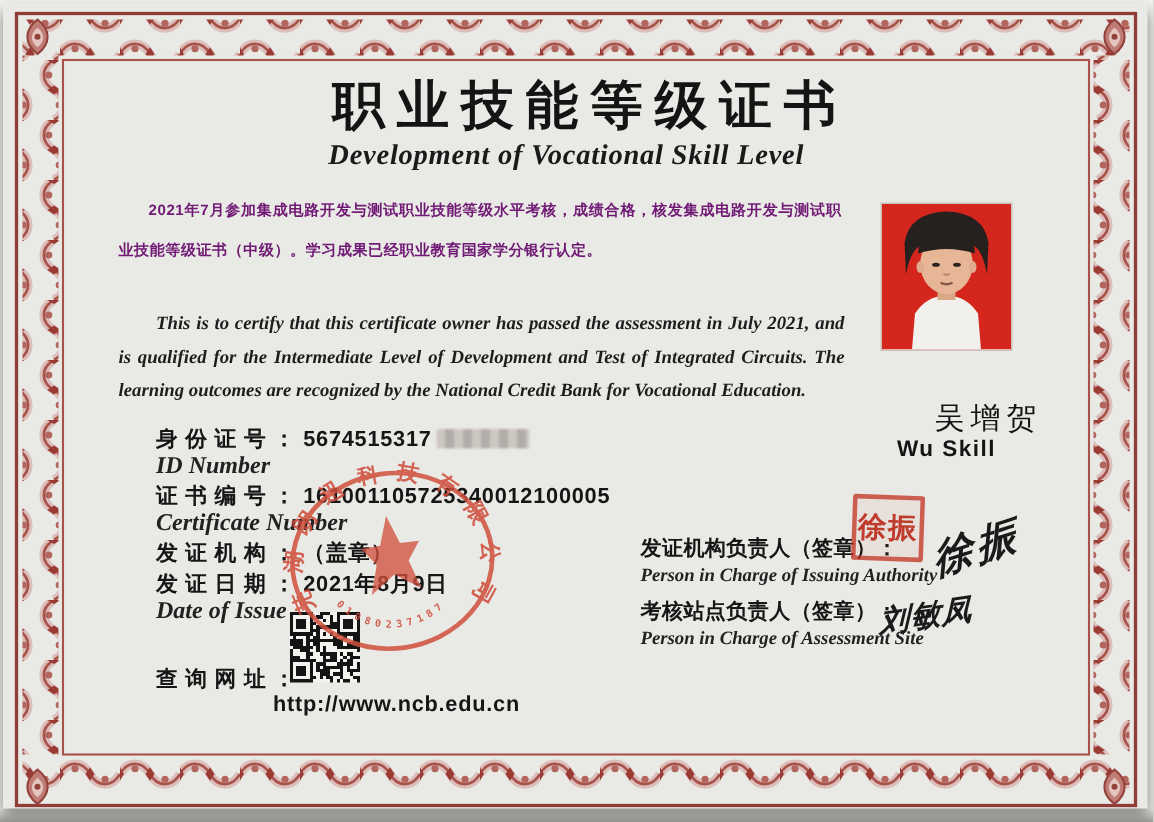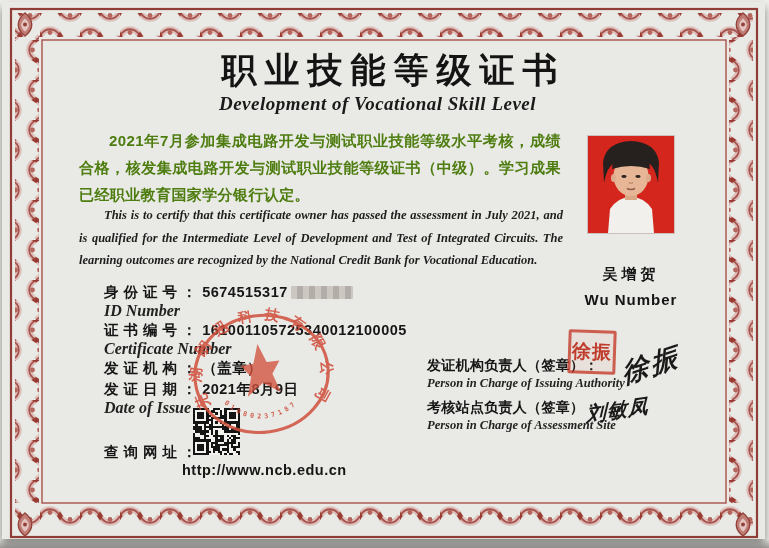--- a/index.html
+++ b/index.html
@@ -8,22 +8,22 @@
   .paper{position:absolute;left:2px;top:2px;right:4px;bottom:9px;background:#e9e9e5;
          box-shadow:0 5px 9px rgba(0,0,0,.45);}
   .frame-svg{position:absolute;left:0;top:0;}
 
   .title{position:absolute;top:47px;left:0;right:14px;text-align:center;font-size:35px;
          font-weight:700;letter-spacing:8px;color:#141414;padding-left:32px;}
   .subtitle{position:absolute;top:93px;left:0;right:14px;text-align:center;
             font-family:"Liberation Serif",serif;font-style:italic;font-weight:700;
             font-size:19px;letter-spacing:.5px;color:#1a1a1a;}
 
-  .body-cn{position:absolute;left:79px;top:127px;width:482px;font-size:15px;line-height:27px;
-           font-weight:600;letter-spacing:.4px;text-indent:2em;text-align:justify;color:#4d7c0f;}
+  .body-cn{position:absolute;left:79px;top:127px;width:482px;font-size:10px;line-height:27px;
+           font-weight:600;letter-spacing:.4px;text-indent:2em;text-align:justify;color:#701a75;}
   .body-en{position:absolute;left:79px;top:204px;width:484px;font-family:"Liberation Serif",serif;
            font-style:italic;font-weight:700;font-size:12.5px;line-height:22.5px;text-indent:2em;
            text-align:justify;color:#1d1d1d;}
 
   .fields{position:absolute;left:104px;top:283px;width:330px;}
   .field{margin-bottom:2px;}
   .field .cn{font-size:14.5px;font-weight:700;letter-spacing:.5px;height:19px;color:#161616;}
   .field .en{font-family:"Liberation Serif",serif;font-style:italic;font-weight:700;
              font-size:16px;height:17px;color:#222;}
   .field .value{margin-left:5px;}
@@ -38,22 +38,22 @@
   .qr{position:absolute;left:89px;top:-35px;width:47px;height:47px;}
 
   .signatories{position:absolute;left:427px;top:357px;width:320px;}
   .sig-block{margin-bottom:5px;}
   .sig-block .cn{font-size:14px;font-weight:700;letter-spacing:.3px;height:19px;color:#161616;}
   .sig-block .en{font-family:"Liberation Serif",serif;font-style:italic;font-weight:700;
                  font-size:12.5px;height:18px;color:#222;}
 
   .photo{position:absolute;left:588px;top:136px;width:86px;height:97px;
          box-shadow:0 0 0 1px rgba(120,70,60,.25);}
-  .name-cn{position:absolute;left:567px;top:265px;width:128px;text-align:center;
-           font-size:15px;font-weight:700;letter-spacing:4px;color:#141414;}
+  .name-cn{position:absolute;left:567px;top:265px;width:128px;text-align:right;
+           font-size:20px;font-weight:400;letter-spacing:4px;color:#141414;}
   .name-en{position:absolute;left:567px;top:291px;width:128px;text-align:center;
            font-size:15px;font-weight:700;letter-spacing:1px;color:#141414;}
 
   .seal{position:absolute;left:189px;top:309px;width:146px;height:136px;opacity:.85;
         transform:rotate(-8deg);}
   .stamp{position:absolute;left:568px;top:330px;width:42px;height:38px;border:3px solid rgba(193,49,32,.75);
          border-radius:2px;display:flex;align-items:center;justify-content:center;
          color:rgba(186,42,26,.9);font-size:19px;font-weight:700;letter-spacing:1px;
          transform:rotate(2deg);background:rgba(210,80,60,.06);}
   .sig-ink{position:absolute;color:#1a1a1a;font-style:italic;font-weight:700;}
@@ -430,21 +430,21 @@
     <path d="M15,26 Q18,6 43,5 Q68,6 71,26 L70,47 Q67,30 60,27 Q43,21 27,27 Q19,30 16,47 Z" fill="#26201e"></path>
     <path d="M25,25 Q43,16 61,25 L62,33 Q43,27 24,33 Z" fill="#26201e"></path>
     <ellipse cx="25.5" cy="42" rx="2.5" ry="4" fill="#dfab8d"></ellipse>
     <ellipse cx="60.5" cy="42" rx="2.5" ry="4" fill="#dfab8d"></ellipse>
     <ellipse cx="36" cy="40.5" rx="2.6" ry="1.4" fill="#2e241f"></ellipse>
     <ellipse cx="50" cy="40.5" rx="2.6" ry="1.4" fill="#2e241f"></ellipse>
     <path d="M41,46.5 q2,1.5 4,0" fill="none" stroke="#b98565" stroke-width="1.2"></path>
     <path d="M39,52.5 q4,2 8,0" fill="none" stroke="#8a5a48" stroke-width="1.6"></path>
   </svg>
   <div class="name-cn">吴增贺</div>
-  <div class="name-en">Wu Number</div>
+  <div class="name-en">Wu Skill</div>
 
   <svg class="seal" viewBox="0 0 140 130" aria-hidden="true">
     <defs>
       <path id="sealArc" d="M22.5,91.8 A58,52 0 1 1 117.5,91.8" fill="none"></path>
       <path id="sealNumArc" d="M26.8,77.7 A46,41 0 0 0 113.2,77.7" fill="none"></path>
     </defs>
     <ellipse cx="70" cy="62" rx="64" ry="56" fill="none" stroke="#d0503c" stroke-width="3"></ellipse>
     <polygon points="70,35 76.4,53.3 88.7,53.7 80.3,65.3 86,83.8 70,72.8 54,83.8 59.7,65.3 51.3,53.7 63.6,53.3" transform="translate(0,-2)" fill="#d0503c" opacity=".9"></polygon>
     <text font-size="14" fill="#cf4a38" letter-spacing="10" font-weight="700" font-family="Liberation Sans, sans-serif">
       <textPath href="#sealArc" startOffset="8">芜湖朗迅科技有限公司</textPath>

